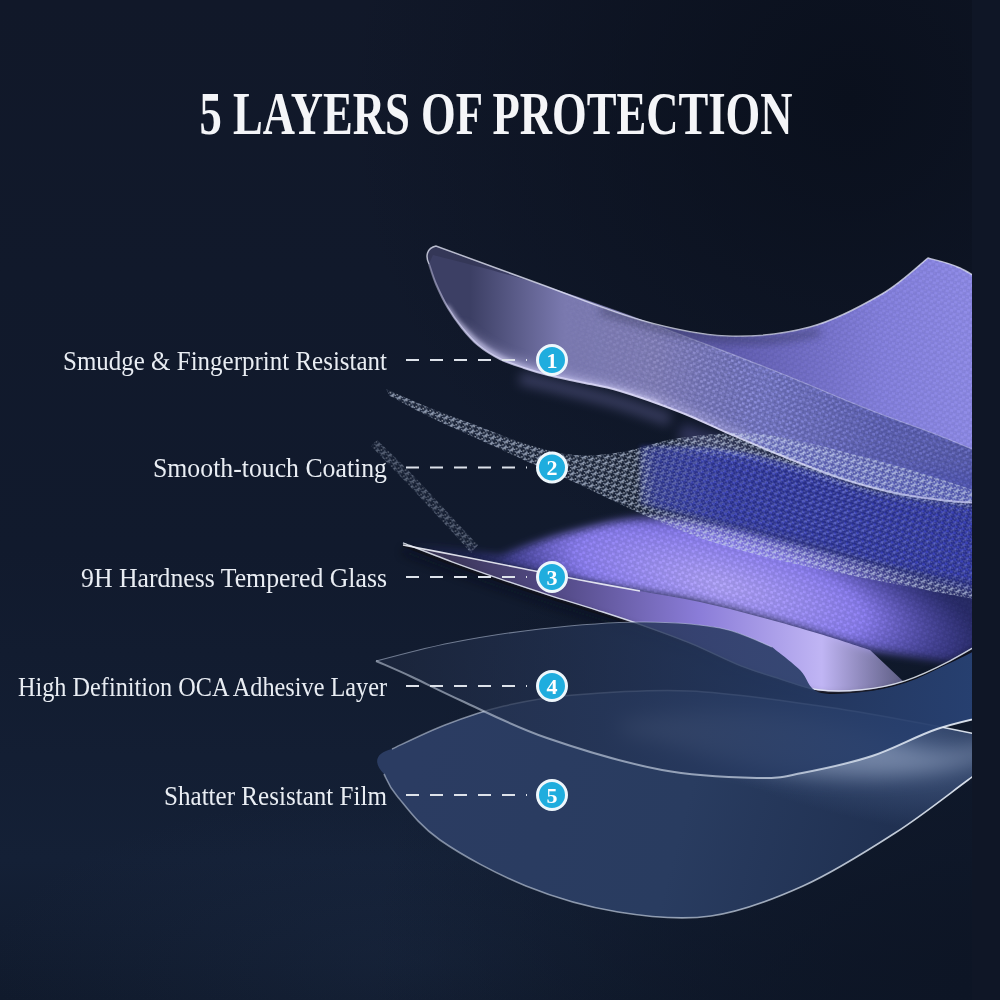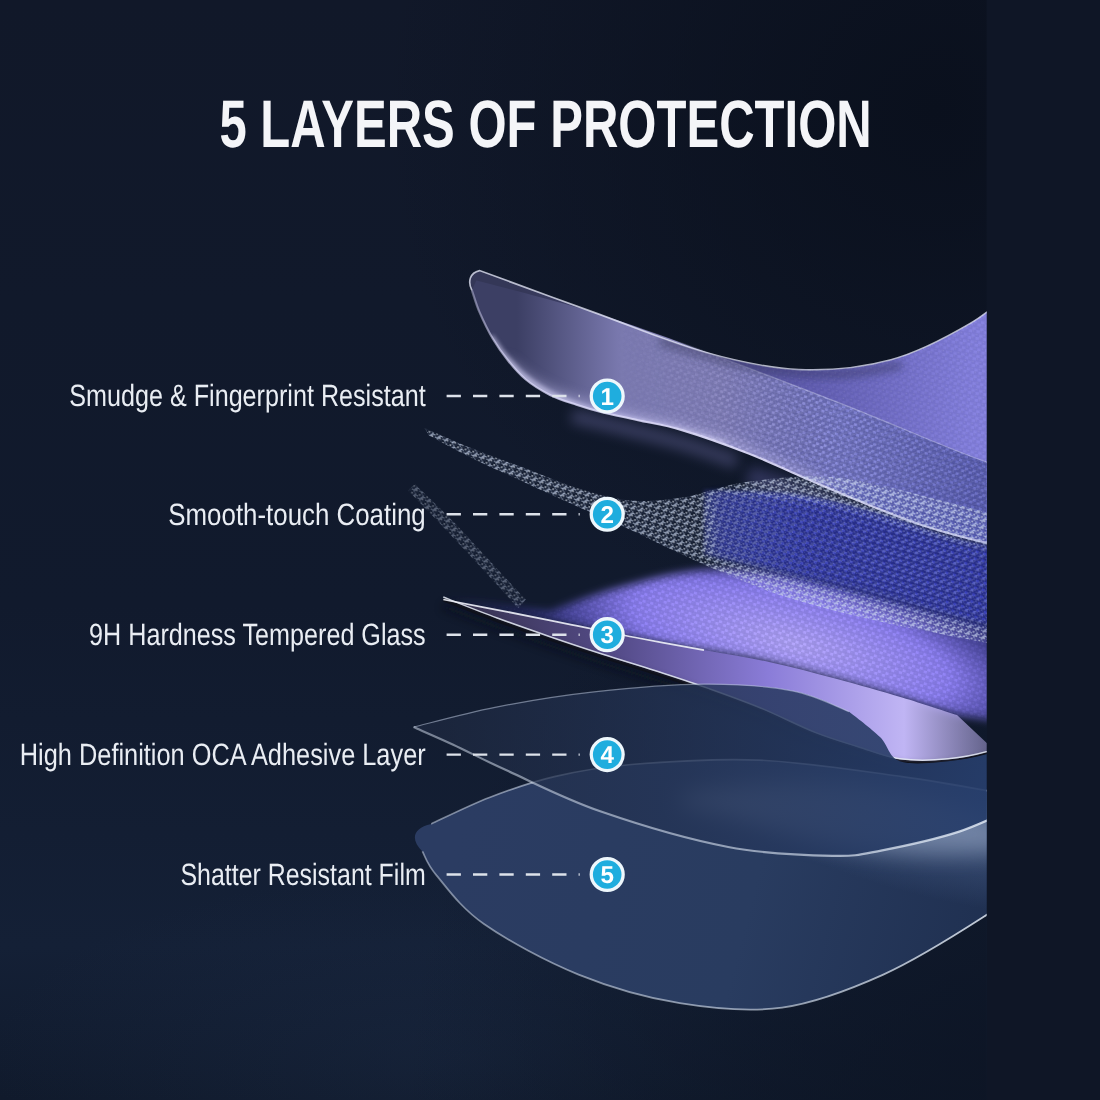--- a/index.html
+++ b/index.html
@@ -1,17 +1,17 @@
 <!DOCTYPE html>
 <html><head>
 <meta charset="utf-8">
 <style>
   html,body{margin:0;padding:0;background:#0f1626;}
-  #stage{width:897px;height:1000px;position:relative;overflow:hidden;
-         font-family:Liberation Sans, sans-serif;}
+  #stage{width:972px;height:1000px;position:relative;overflow:hidden;
+         font-family:Liberation Serif, serif;}
 </style>
 </head>
 <body>
 <div id="stage">
 <svg width="1000" height="1000" viewBox="0 0 1000 1000">
 <defs>
   <linearGradient id="bgv" x1="0" y1="0" x2="0" y2="1">
     <stop offset="0" stop-color="#111829"></stop>
     <stop offset="0.55" stop-color="#111a2d"></stop>
     <stop offset="0.86" stop-color="#142036"></stop>

